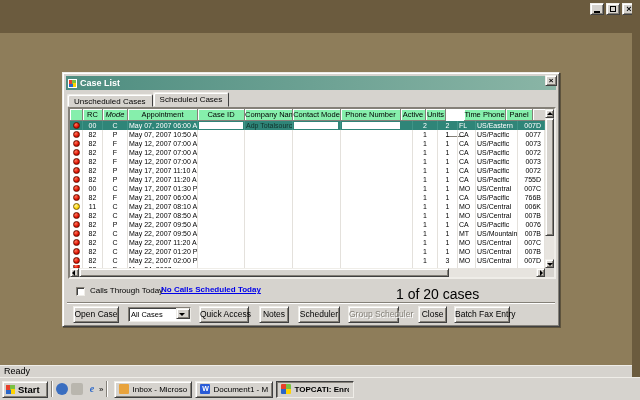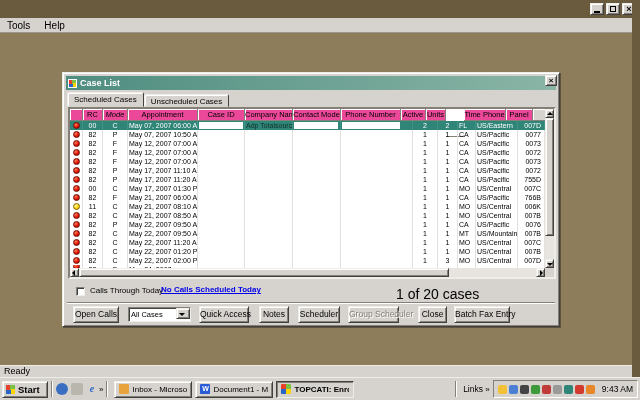--- a/index.html
+++ b/index.html
@@ -52,21 +52,21 @@
   .tabs{position:absolute;left:4px;top:19px;height:15px;display:flex;align-items:flex-end;}
   .tab{font-size:8px;padding:2px 6px 1px 6px;background:#d6d3ce;border:1px solid;
     border-color:#efede8 #404040 #d6d3ce #efede8;box-shadow:inset 1px 1px 0 #fff;
     border-radius:2px 2px 0 0;color:#000;}
   .tab.active{height:15px;position:relative;z-index:2;border-bottom-color:#d6d3ce;}
   .tab.inactive{height:13px;}
 
   .list-container{position:absolute;left:5px;top:34px;width:488px;height:172px;background:#fff;
     border:2px solid;border-color:#848078 #efede8 #efede8 #848078;overflow:hidden;}
   .lheader{display:flex;height:12px;width:475px;}
-  .hcell{background:#ec4899;border-right:1px solid #848078;border-bottom:1px solid #848078;
+  .hcell{background:#86efac;border-right:1px solid #848078;border-bottom:1px solid #848078;
     box-shadow:inset 1px 1px 0 #fff;font-size:7.5px;line-height:11px;text-align:center;color:#000;
     overflow:hidden;white-space:nowrap;flex:0 0 auto;}
   .hstub{flex:1 1 auto;background:#d6d3ce;border-bottom:1px solid #848078;box-shadow:inset 1px 1px 0 #fff;}
   .lrow{display:flex;height:9px;width:475px;background:#fff;}
   .lrow.selected{background:#2f8578;color:#fff;}
   .lrow.partial{height:3px;overflow:hidden;}
   .cell{font-size:7px;line-height:9px;border-right:1px solid #e4e1dc;overflow:hidden;
     white-space:nowrap;flex:0 0 auto;color:inherit;padding:0 1px;}
   .lrow.selected .cell{border-right-color:#3f9487;}
   .cell.c-ind{display:flex;align-items:center;justify-content:center;padding:0;}
@@ -136,38 +136,34 @@
 <body>
 
 <div class="screen">
 
   <div class="winbtns">
     <button class="winbtn raised"><span class="glyph-min"></span></button>
     <button class="winbtn raised"><span class="glyph-restore"></span></button>
     <button class="winbtn raised"><span class="glyph-close">×</span></button>
   </div>
 
-  <div class="menubar" id="menubar">
-      <span class="menuitem">Tools</span>
-      <span class="menuitem">Help</span>
-    </div>
 
   <div class="client"></div>
   <div class="desktop-strip"></div>
 
   <div class="dialog">
     <div class="dlg-titlebar">
       <span class="pinwheel"></span>
       <span class="dlg-title">Case List</span>
     </div>
     <button class="dlg-close raised"><span>×</span></button>
 
     <div class="tabs" id="tabs">
+        <span class="tab inactive">Unscheduled Cases</span>
         <span class="tab active">Scheduled Cases</span>
-        <span class="tab inactive">Unscheduled Cases</span>
       </div>
 
     <div class="list-container">
       <div id="listbody">
           <div class="lheader">
             <div class="hcell" style="width: 13px;"></div>
             <div class="hcell" style="width: 20px;">RC</div>
             <div class="hcell" style="width: 25px; font-style: italic;">Mode</div>
             <div class="hcell" style="width: 70px;">Appointment</div>
             <div class="hcell" style="width: 47px;">Case ID</div>
@@ -498,21 +494,21 @@
       </div>
       <div class="corner"></div>
     </div>
 
     <span class="chk sunken"></span>
     <span class="chk-label">Calls Through Today</span>
     <a class="no-calls">No Calls Scheduled Today</a>
     <span class="case-count">1 of 20 cases</span>
     <div class="hr-groove"></div>
 
-    <button class="btn raised" style="left:10px;width:46px;">Open Calls</button>
+    <button class="btn raised" style="left:10px;width:46px;">Open Case</button>
     <div class="combo sunken">
       <span class="val">All Cases</span>
       <button class="drop raised">
           <span class="tri down" style="left:2px;top:4px;"></span>
         </button>
     </div>
     <button class="btn raised" style="left:136px;width:50px;">Quick Access</button>
     <button class="btn raised" style="left:196px;width:30px;">Notes</button>
     <button class="btn raised" style="left:235px;width:42px;">Scheduler</button>
     <button class="btn raised disabled" style="left:285px;width:51px;">Group Scheduler</button>
@@ -542,31 +538,15 @@
         </button>
         <button class="task raised">
           <span class="task-icon" style="background: rgb(42, 91, 215);">W</span>
           <span class="tlabel">Document1 - Microsoft W...</span>
         </button>
         <button class="task pressed active">
           <span class="task-icon" style="background: conic-gradient(rgb(123, 193, 67) 0deg, rgb(123, 193, 67) 25%, rgb(255, 211, 0) 25%, rgb(255, 211, 0) 50%, rgb(42, 102, 200) 50%, rgb(42, 102, 200) 75%, rgb(232, 64, 42) 75%);"></span>
           <span class="tlabel">TOPCATI: Enrollment...</span>
         </button>
       </span>
-    <span class="tb-right">
-      <span class="tb-sep"></span>
-      <span class="links"><span>Links</span> <span class="chev">»</span></span>
-      <span class="tray" id="tray">
-          <span class="tray-icon" style="background: rgb(244, 194, 55);"></span>
-          <span class="tray-icon" style="background: rgb(74, 127, 212);"></span>
-          <span class="tray-icon" style="background: rgb(68, 68, 68);"></span>
-          <span class="tray-icon" style="background: rgb(60, 154, 60);"></span>
-          <span class="tray-icon" style="background: rgb(192, 58, 58);"></span>
-          <span class="tray-icon" style="background: rgb(154, 154, 154);"></span>
-          <span class="tray-icon" style="background: rgb(47, 133, 120);"></span>
-          <span class="tray-icon" style="background: rgb(210, 58, 46);"></span>
-          <span class="tray-icon" style="background: rgb(232, 134, 42);"></span>
-          <span class="clock">9:43 AM</span>
-        </span>
-    </span>
   </div>
 
 </div>
 
 </body></html>

